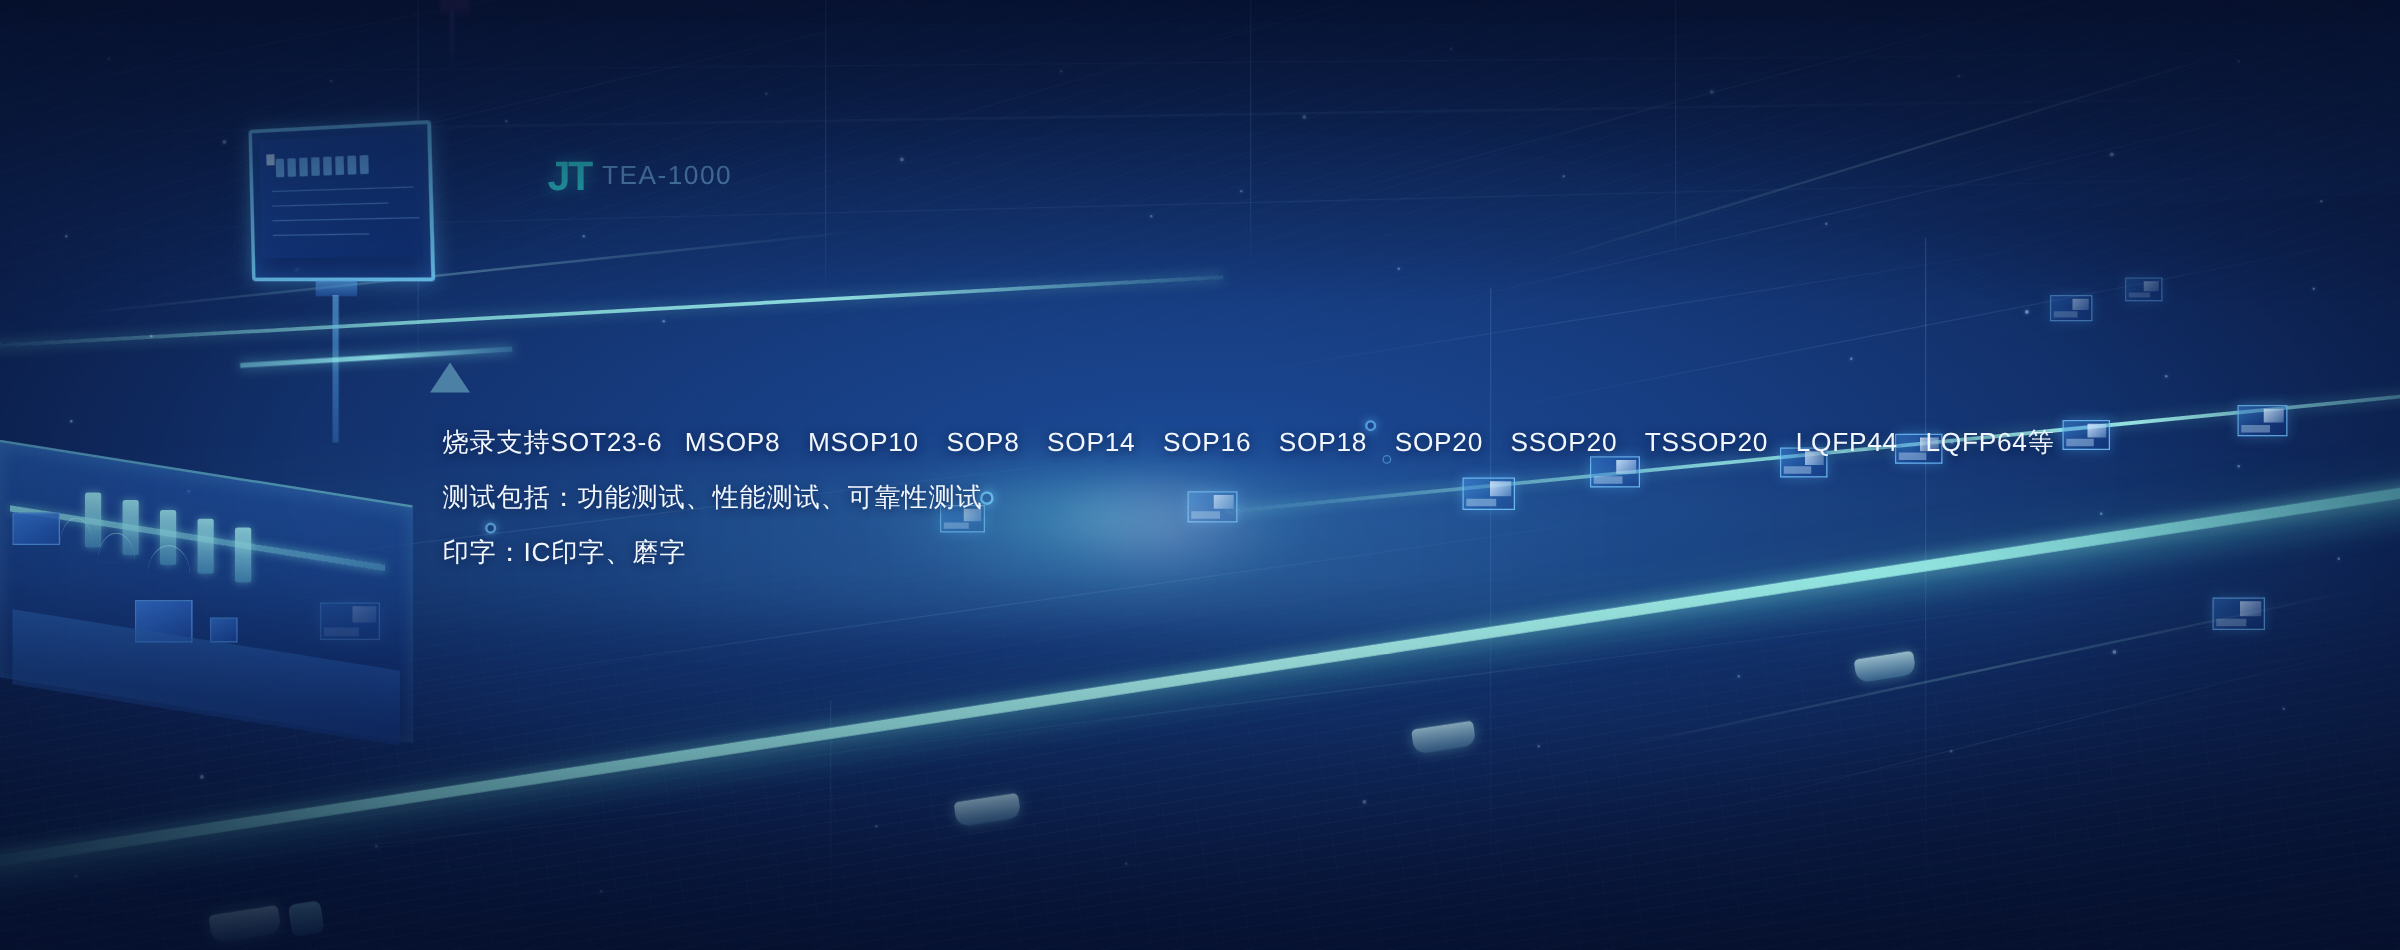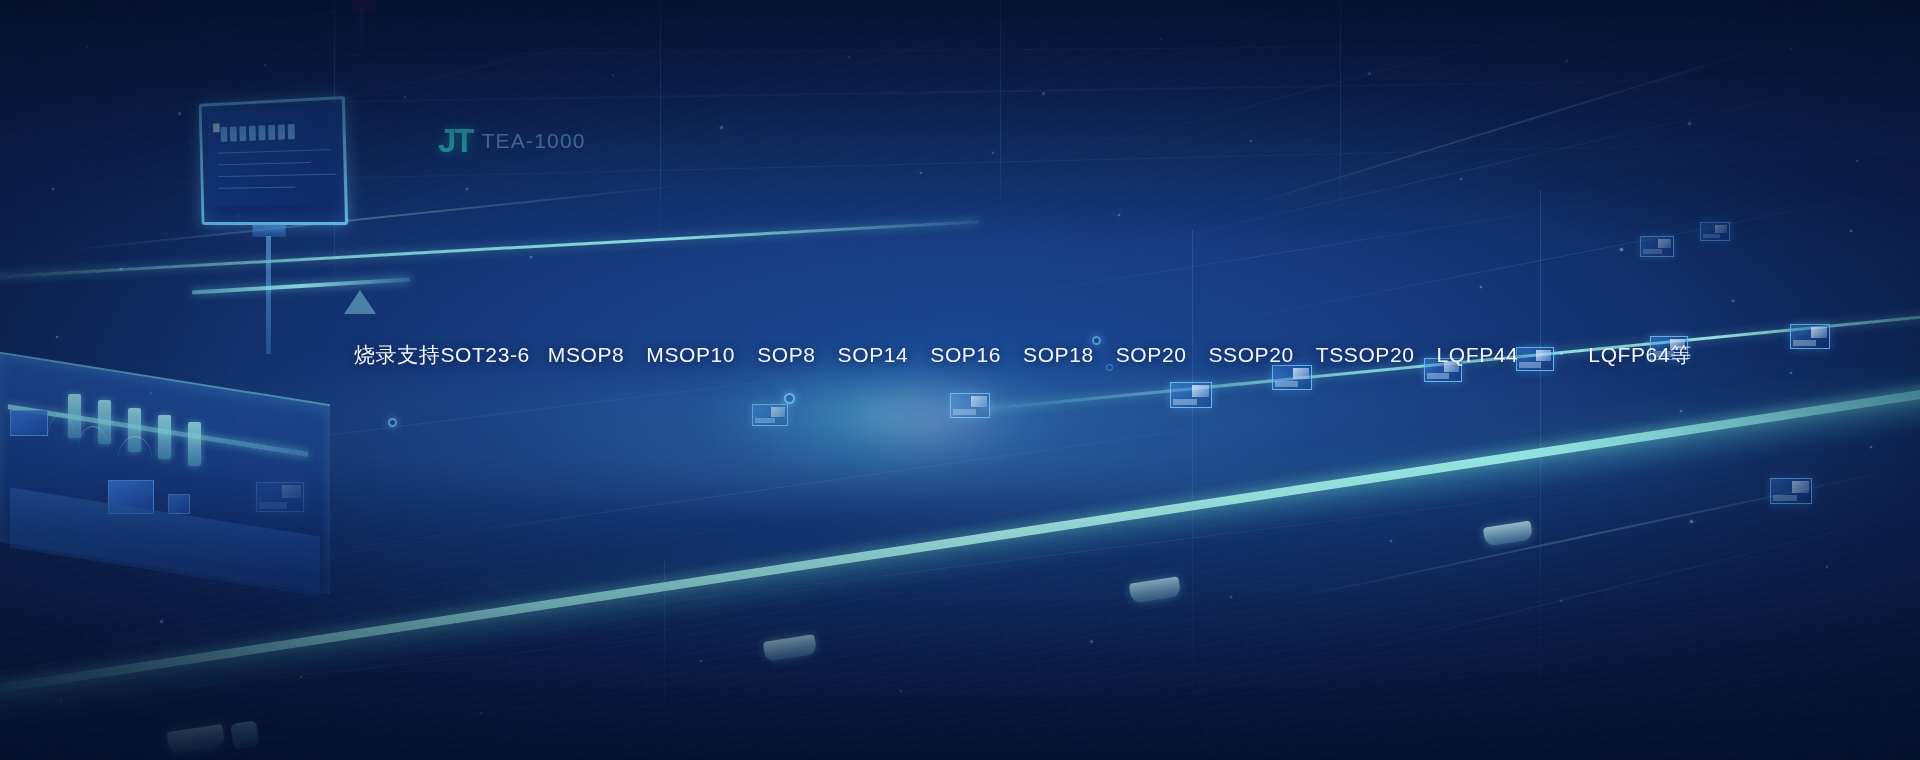--- a/index.html
+++ b/index.html
@@ -311,21 +311,21 @@
     color:#f2f7ff;
     line-height:1;
     margin-bottom:23px;
     letter-spacing:0.6px;
     text-shadow:0 1px 8px rgba(8,28,70,0.9);
     white-space:nowrap;
   }
   .sub-line:last-child{ margin-bottom:0; }
   .pkg-list{ display:inline; }
   .pkg{ display:inline-block; margin-right:22px; }
-  .pkg:last-child{ margin-right:0;margin-left:48px; }
+  .pkg:last-child{ margin-right:0; }
   .pkg-lead{ display:inline-block; margin-right:18px; }
 </style>
 </head>
 <body>
 
 <div class="banner">
 
   <div class="bg-base"></div>
   <div class="ceiling"></div>
   <div class="circuit-top"></div>
@@ -504,18 +504,20 @@
 
   <div class="copy">
 
 
     <div class="sub">
 
       <div class="sub-line">
         <span class="pkg-lead">烧录支持SOT23-6</span><span class="pkg-list" id="pkg-list"><span class="pkg">MSOP8</span><span class="pkg">MSOP10</span><span class="pkg">SOP8</span><span class="pkg">SOP14</span><span class="pkg">SOP16</span><span class="pkg">SOP18</span><span class="pkg">SOP20</span><span class="pkg">SSOP20</span><span class="pkg">TSSOP20</span><span class="pkg">LQFP44</span><span class="pkg">LQFP64等</span></span>
       </div>
 
-
+      <div class="sub-line">测试包括：功能测试、性能测试、可靠性测试</div>
+
+      <div class="sub-line">印字：IC印字、磨字</div>
 
     </div>
   </div>
 
 </div>
 
 </body></html>

